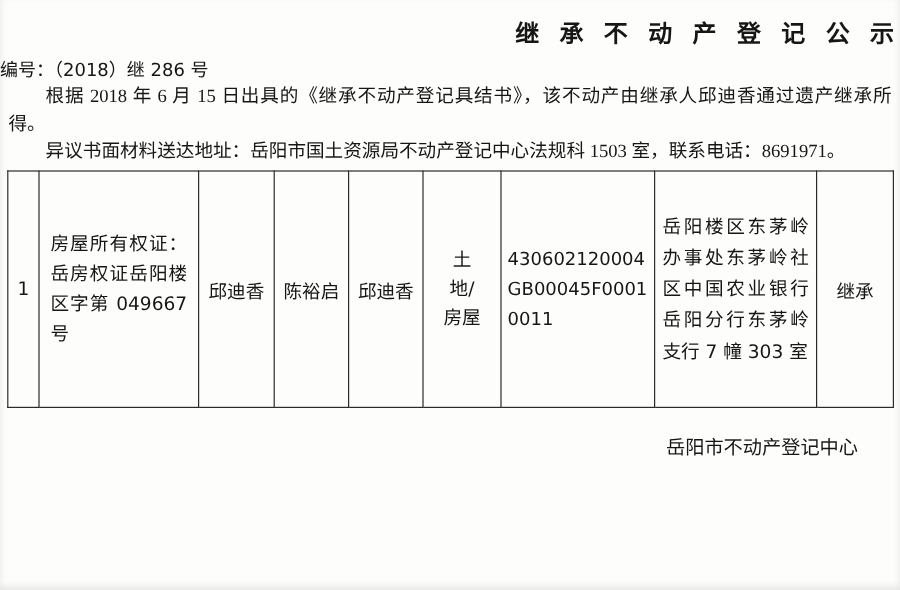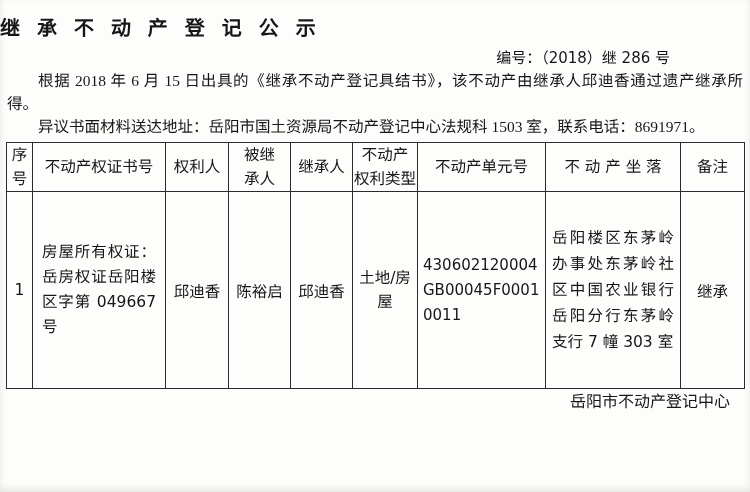--- a/index.html
+++ b/index.html
@@ -13,30 +13,30 @@
     width:750px;height:492px;
     box-sizing:border-box;
     background:#fdfdfc;
     color:#161616;
     overflow:hidden;
     box-shadow:inset 0 -3px 6px rgba(120,120,120,.18);
   }
   .doc-title{
     margin:0;
     padding-top:12px;
-    text-align:left;
+    text-align:right;
     font-size:20px;
     font-weight:bold;
     letter-spacing:5px;
     white-space:pre;
   }
   .doc-number{
     margin-top:9px;
     padding-right:80px;
-    text-align:right;
+    text-align:left;
     font-size:15px;
     line-height:16px;
   }
   .body-text{
     margin-top:3px;
     padding:0 7px;
     font-size:15.5px;
     line-height:23px;
     text-align:justify;
   }
@@ -79,25 +79,25 @@
     font-size:15px;
     margin-top:41px;
   }
   td.cell-location{
     text-align:justify;
     padding:0 6px;
     line-height:26px;
   }
   td.cell-type{
     line-height:24px;
-    padding:0 4px;
+    padding:0 16px;
   }
   .sign-org{
-    margin-top:4px;
-    padding-right:20px;
+    margin-top:24px;
+    padding-right:35px;
     text-align:right;
     font-size:16px;
     line-height:17px;
   }
 </style>
 </head>
 <body>
 
 <div class="page">
 
@@ -116,33 +116,20 @@
       <col style="width:133px">
       <col style="width:63px">
       <col style="width:62px">
       <col style="width:62px">
       <col style="width:65px">
       <col style="width:128px">
       <col style="width:135px">
       <col style="width:64px">
     </colgroup>
     <tbody>
-      <tr class="header-row">
-        <th>序号</th>
-        <th>不动产权证书号</th>
-        <th>权利人</th>
-        <th>被继
-承人</th>
-        <th>继承人</th>
-        <th>不动产
-权利类型</th>
-        <th>不动产单元号</th>
-        <th>不 动 产 坐 落</th>
-        <th>备注</th>
-      </tr>
       <tr class="data-row">
         <td class="cell-seq">1</td>
         <td class="cell-cert">房屋所有权证：岳房权证岳阳楼区字第 049667 号</td>
         <td class="cell-holder">邱迪香</td>
         <td class="cell-decedent">陈裕启</td>
         <td class="cell-heir">邱迪香</td>
         <td class="cell-type">土地/房屋</td>
         <td class="cell-unit">430602120004GB00045F00010011</td>
         <td class="cell-location">岳阳楼区东茅岭办事处东茅岭社区中国农业银行岳阳分行东茅岭支行 7 幢 303 室</td>
         <td class="cell-note">继承</td>

